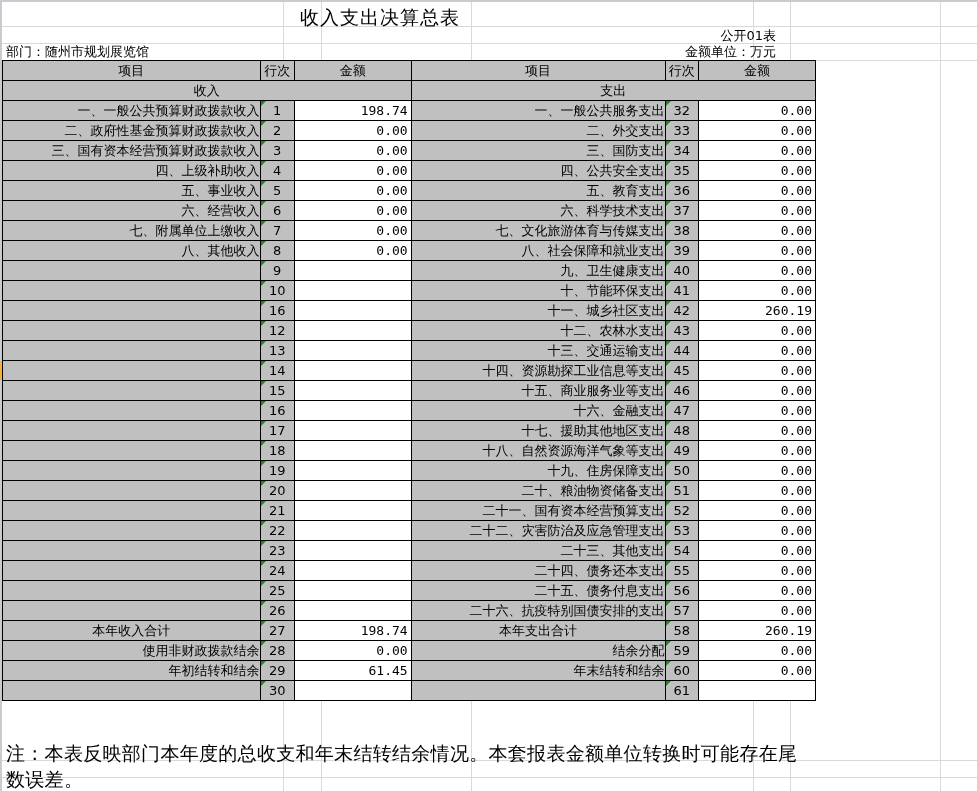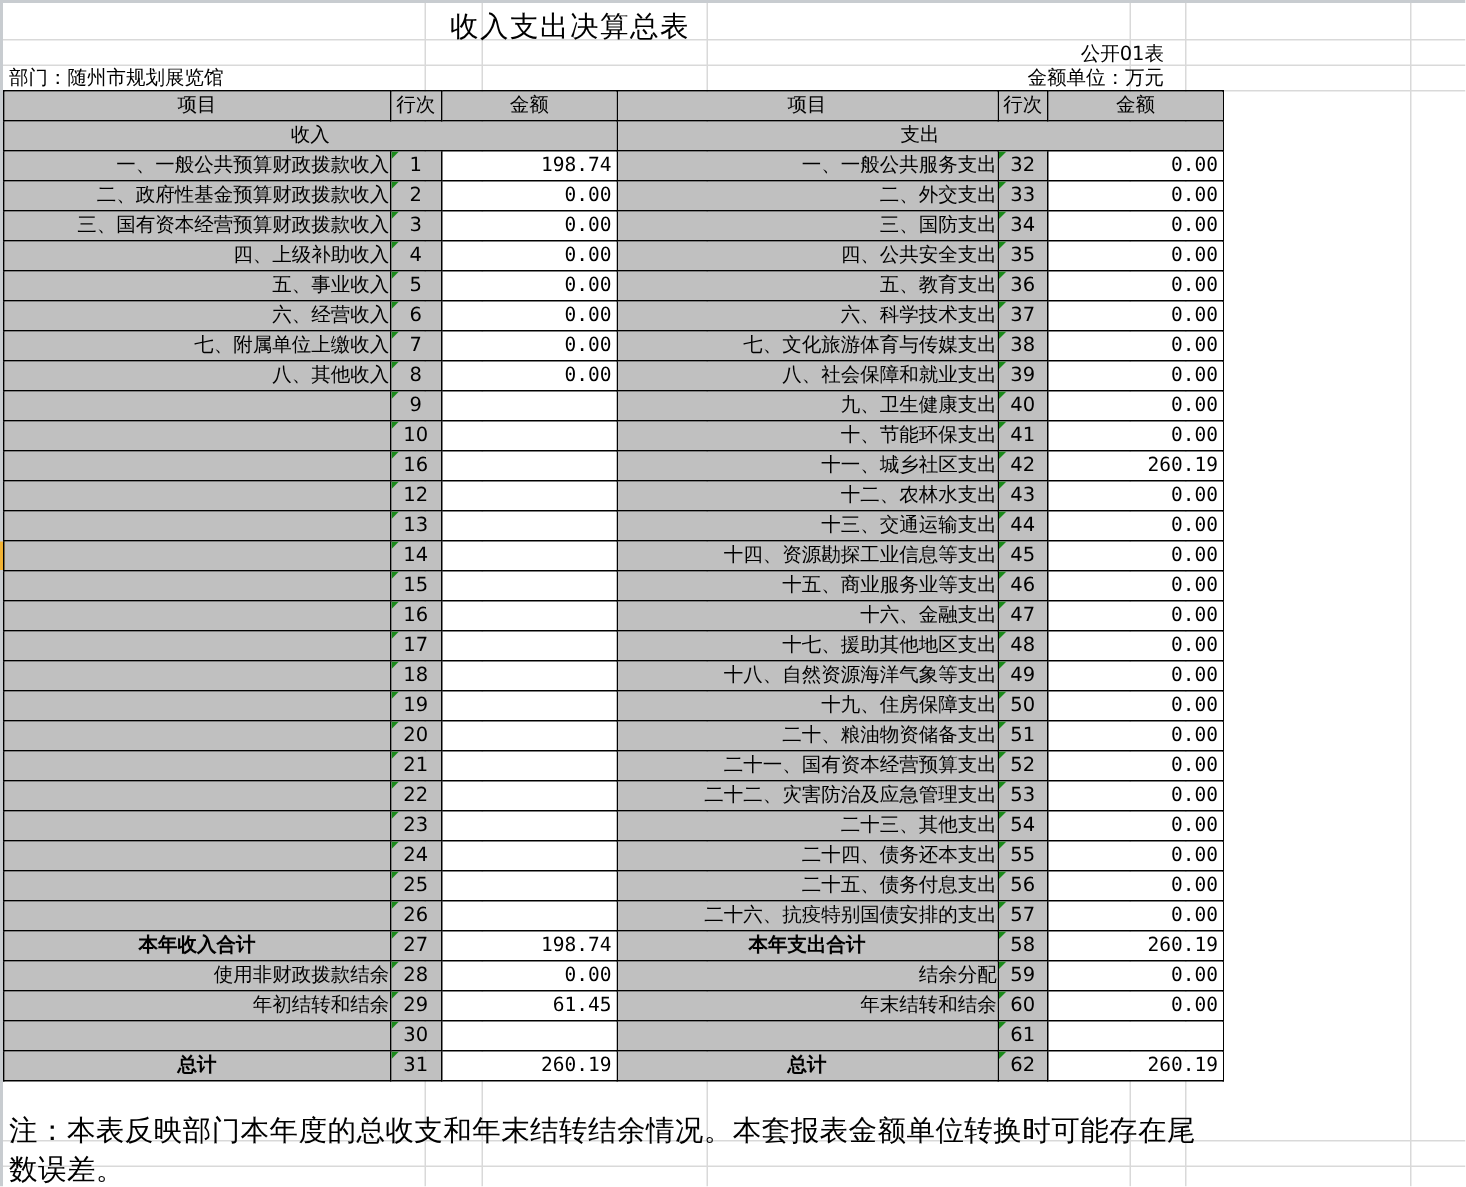--- a/index.html
+++ b/index.html
@@ -20,21 +20,21 @@
   .unit { position:absolute; right:40px; top:43px; font-size:13px; }
 
   table.main { position:absolute; left:2px; top:60px; border-collapse:collapse; table-layout:fixed; }
   table.main td { border:1px solid #000; height:19px; padding:0; line-height:19px;
                   white-space:nowrap; overflow:hidden; position:relative; }
   .g { background:#c0c0c0; }
   .w { background:#ffffff; }
   .c { text-align:center; }
   .r { text-align:right; padding-right:3px !important; font-family:"DejaVu Sans Mono","Liberation Mono",monospace; font-size:13px; }
   .l { text-align:right; padding-left:2px !important; }
-  .b { font-weight:bold; }
+  .b { font-weight:normal; }
   .tri::before { content:""; position:absolute; left:0; top:0; width:0; height:0;
                  border-top:5px solid #1a8a1a; border-right:5px solid transparent; }
   .note { position:absolute; left:6px; top:741px; font-size:19px; letter-spacing:0.3px; }
 </style>
 </head>
 <body>
 
 <div class="sheet">
   <div class="gridbg">
     <div class="vline" style="left:283px"></div>
@@ -317,25 +317,17 @@
         <td class="w r">0.00</td>
       </tr>
       <tr>
         <td class="g l"></td>
         <td class="g c tri">30</td>
         <td class="w r"></td>
         <td class="g l"></td>
         <td class="g c tri">61</td>
         <td class="w r"></td>
       </tr>
-      <tr>
-        <td class="g c b">总计</td>
-        <td class="g c tri">31</td>
-        <td class="w r">260.19</td>
-        <td class="g c b">总计</td>
-        <td class="g c tri">62</td>
-        <td class="w r">260.19</td>
-      </tr>
     </tbody>
   </table>
 
   <div class="note">注：本表反映部门本年度的总收支和年末结转结余情况。本套报表金额单位转换时可能存在尾数误差。</div>
 </div>
 
 </body></html>

